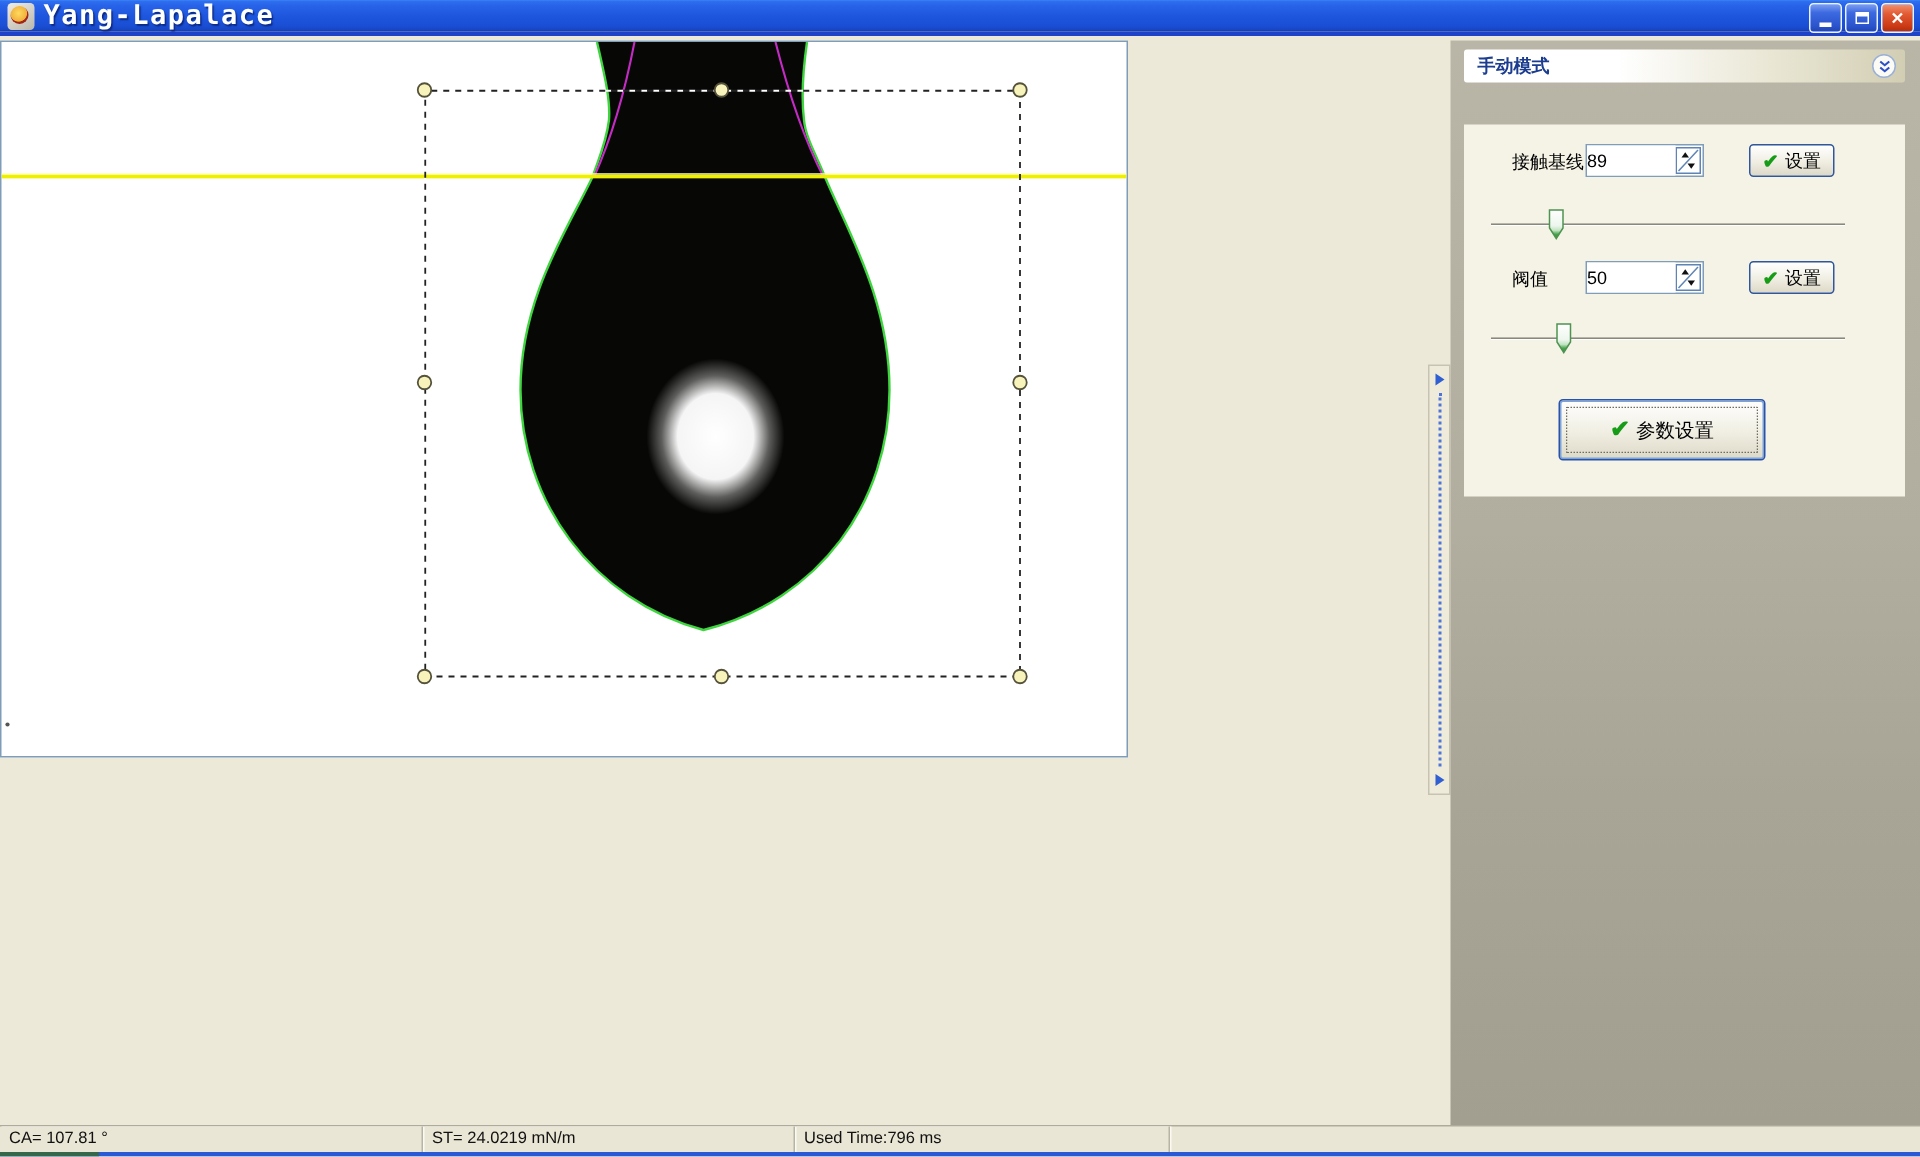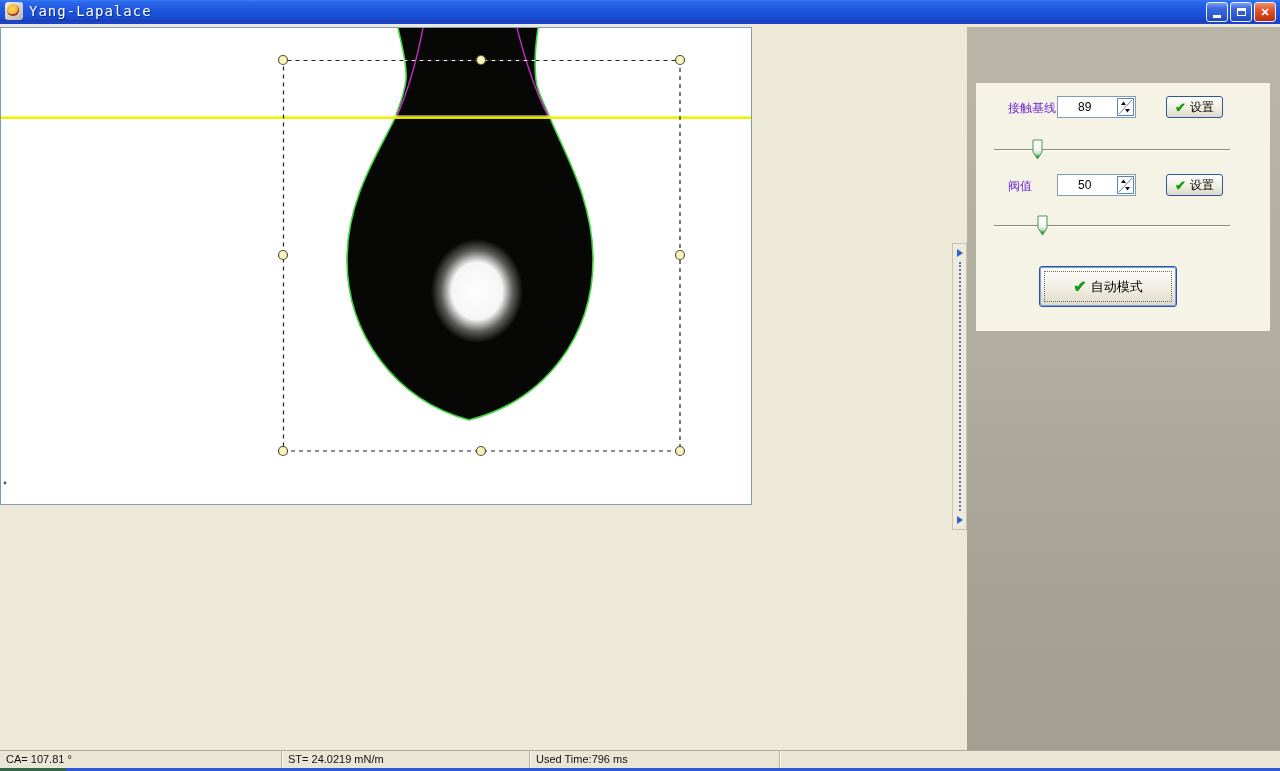--- a/index.html
+++ b/index.html
@@ -7,21 +7,21 @@
   .window { position:relative; width:1280px; height:771px; }
 
   
   .titlebar { position:absolute; left:0; top:0; width:1280px; height:24px;
     background:linear-gradient(180deg,#3d85f2 0%,#2e6ff0 4%,#2763e8 18%,#1d55dd 55%,#1a4fd5 80%,#1746c4 95%,#123a9f 100%);
     border-bottom:3px solid #1e43c8; display:flex; align-items:center; }
   .app-icon { width:18px; height:18px; margin:0 6px 0 5px; border-radius:3px;
     background:linear-gradient(145deg,#efece4,#b9b6ae); position:relative; flex:0 0 auto; }
   .app-icon::before { content:""; position:absolute; left:2px; top:2px; width:12px; height:12px;
     border-radius:50%; background:radial-gradient(circle at 45% 40%, #ffd95e 0%, #f0b23c 55%, #a82818 60%, #7e1a10 100%); }
-  .title-text { color:#fff; font-family:"DejaVu Sans Mono", monospace; font-weight:normal; font-size:14px;
+  .title-text { color:#fff; font-family:"DejaVu Sans Mono", monospace; font-weight:bold; font-size:18px;
     letter-spacing:1px; text-shadow:1px 1px 1px #0c2a86; }
   .win-buttons { position:absolute; right:4px; top:2px; display:flex; gap:2px; }
   .win-btn { width:22px; height:20px; border-radius:3px; border:1px solid #ecf2fc;
     display:flex; align-items:center; justify-content:center; color:#fff; font-size:11px; font-weight:bold;
     background:linear-gradient(180deg,#7c9df0 0%,#3d6ae0 30%,#2a54cc 80%,#1f46b4 100%); }
   .win-btn.close { background:linear-gradient(180deg,#f0926f 0%,#e25a33 35%,#cc3a14 80%,#b02e0c 100%); }
   .glyph-min { width:8px; height:3px; background:#fff; margin-top:9px; }
   .glyph-restore { width:9px; height:8px; border:1px solid #fff; border-top:3px solid #fff; background:transparent; }
 
   
@@ -43,24 +43,24 @@
   .right-panel { position:absolute; left:967px; top:0; width:313px; height:723px;
     background:linear-gradient(180deg,#bab6a7 0%,#b2ae9f 45%,#a8a496 70%,#a29e90 100%); }
   .group-header { position:absolute; left:9px; width:294px; height:22px; border-radius:2px;
     background:linear-gradient(90deg,#ffffff 0%,#ffffff 35%,#e9e6d4 70%,#d2ceb4 100%);
     color:#1b3c8f; font-weight:bold; font-size:12px; line-height:22px; padding-left:9px; }
   .hdr-manual { top:6px; } .hdr-auto { top:34px; } .hdr-params { top:315px; }
   .chev-btn { position:absolute; right:6px; top:3px; width:16px; height:16px; border-radius:50%;
     background:#fbfaf3; border:1px solid #9ab0d8; display:flex; align-items:center; justify-content:center; }
 
   .auto-body { position:absolute; left:9px; top:56px; width:294px; height:248px; background:#f5f3e6; }
-  .fld-label { position:absolute; font-size:12px; color:#6d28d9;text-align:right; }
+  .fld-label { position:absolute; font-size:12px; color:#000000;text-align:right; }
   .spin-input { position:absolute; width:79px; height:22px; background:#fff; border:1px solid #7f9db9; }
   .spin-input input { position:absolute; left:0; top:0; width:59px; height:20px; border:0; outline:none;
-    font-size:12px; padding-left:20px; font-family:"Liberation Sans",sans-serif; background:#fff; }
+    font-size:12px; padding-left:0; font-family:"Liberation Sans",sans-serif; background:#fff; }
   .spinner { position:absolute; right:1px; top:1px; width:17px; height:18px; }
 
   .xp-btn { position:absolute; height:22px; border:1px solid #30569c; border-radius:3px;
     background:linear-gradient(180deg,#ffffff 0%,#f0eee2 55%,#ddd9c8 100%);
     font-size:12px; font-family:"Liberation Sans",sans-serif; display:flex; align-items:center;
     justify-content:center; gap:4px; cursor:default; }
   .check { color:#169c16; font-weight:bold; font-size:13px; line-height:1; }
   .btn-set1 { left:190px; top:13px; width:57px; }
   .btn-set2 { left:190px; top:91px; width:57px; }
   .btn-autocalc { left:63px; top:183px; width:138px; height:41px; border:1px solid #2a52a8;
@@ -148,20 +148,28 @@
     </div>
 
     <div class="splitter">
       <span class="arr top"></span>
       <span class="dots"></span>
       <span class="arr bot"></span>
     </div>
 
     <div class="right-panel">
 
+      <div class="group-header hdr-manual">
+        <span>手动模式</span>
+        <span class="chev-btn">
+          <svg width="9" height="9" viewBox="0 0 9 9">
+            <path d="M1.5,1 L4.5,3.5 L7.5,1 M1.5,5 L4.5,7.5 L7.5,5" fill="none" stroke="#2b50c8" stroke-width="1.4"></path>
+          </svg>
+        </span>
+      </div>
 
 
       <div class="auto-body">
 
         <span class="fld-label" style="left:32px; top:17px;">接触基线</span>
         <span class="spin-input" style="left:81px; top:13px;">
           <input value="89" style="">
           <svg class="spinner" viewBox="0 0 17 18">
             <rect x="0.5" y="0.5" width="16" height="17" fill="#ffffff" stroke="#5f84b4"></rect>
             <line x1="2" y1="16" x2="15" y2="2" stroke="#5f84b4" stroke-width="1"></line>
@@ -216,21 +224,21 @@
                   <stop offset="85%" stop-color="#49a44f"></stop>
               <stop offset="100%" stop-color="#2f8f3a"></stop>
                 </linearGradient>
               </defs>
             <path d="M1,1 H10 V13 L5.5,20 L1,13 Z" fill="url(#thB)" stroke="#4e9350"></path>
           </svg>
         </div>
 
         <button class="xp-btn btn-autocalc">
           <span class="check">✔</span>
-          <span>自动模式</span>
+          <span>参数设置</span>
         </button>
       </div>
 
     </div>
   </div>
 
   <div class="statusbar">
     <div class="status-cell sc1">CA= 107.81  °</div>
     <div class="status-cell sc2">ST= 24.0219  mN/m</div>
     <div class="status-cell sc3">Used Time:796 ms</div>

